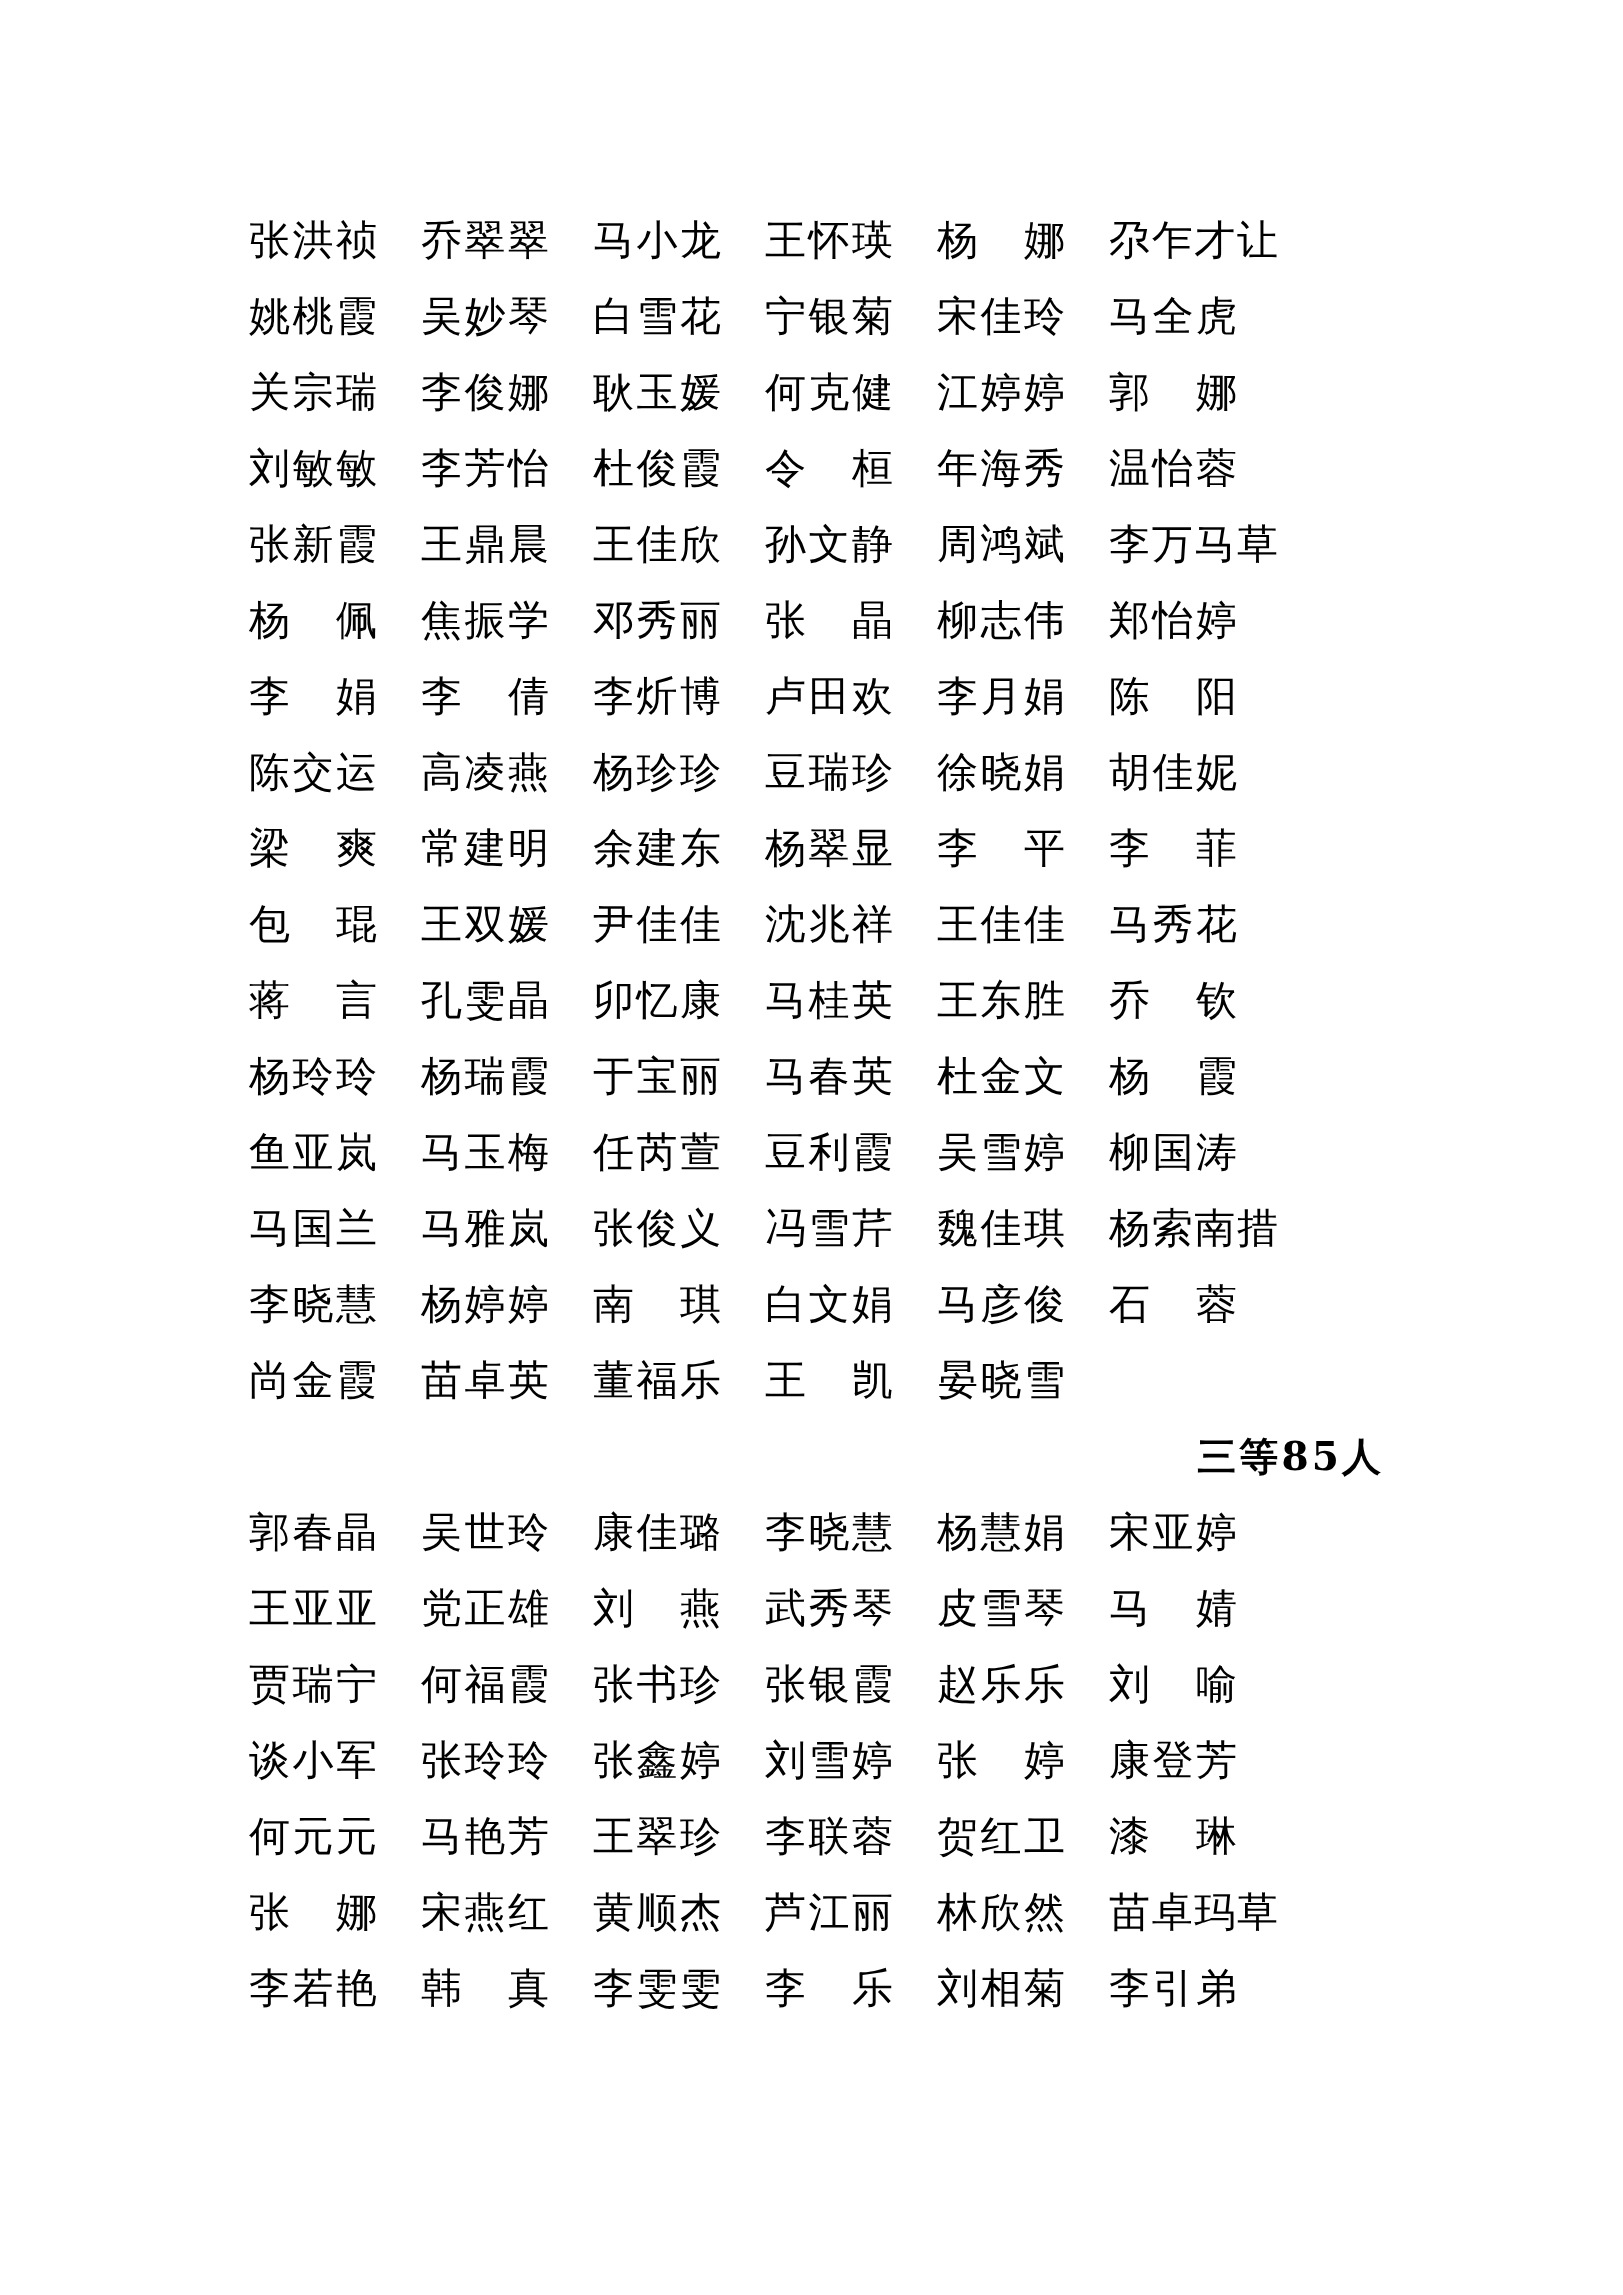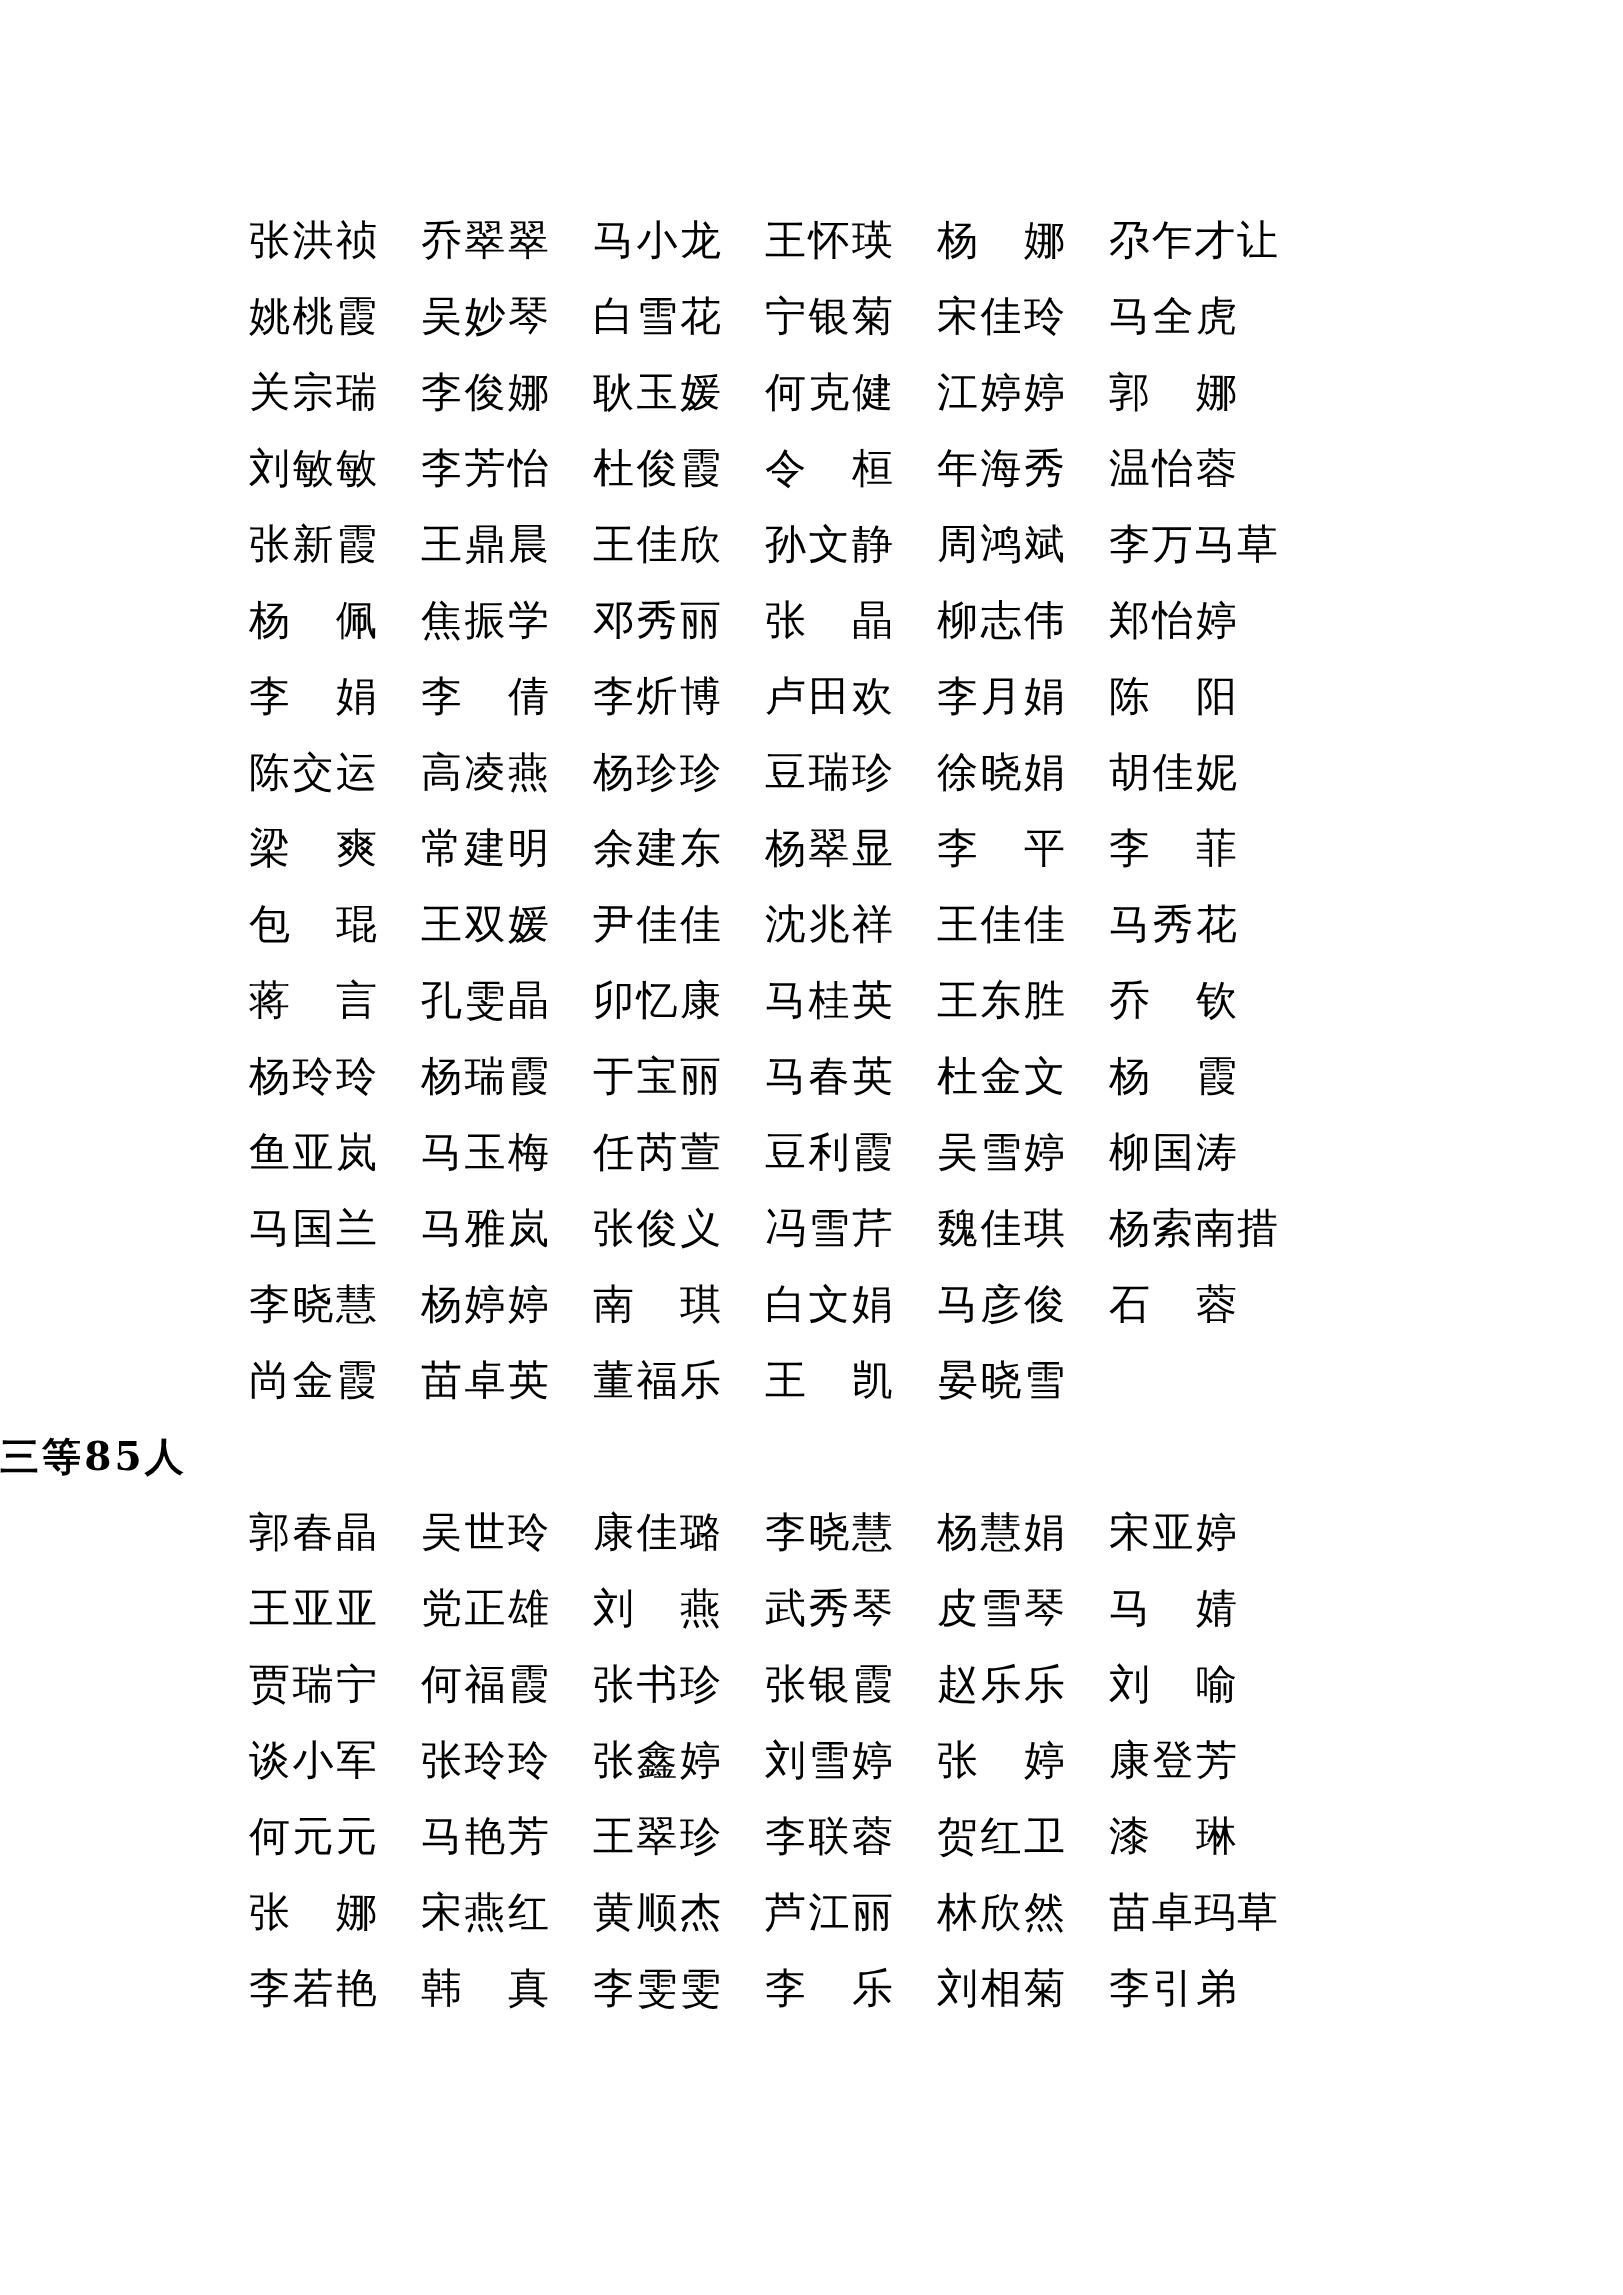--- a/index.html
+++ b/index.html
@@ -36,21 +36,21 @@
     line-height: 1;
   }
   .name.w4 {
     width: 169px;
     margin-right: 3.1px;
   }
   .heading-line {
     height: 76px;
     width: 1384px;
     margin-left: -249px;
-    text-align: left;
+    text-align: right;
     font-size: 39px;
     font-weight: bold;
     line-height: 76px;
     letter-spacing: 3.1px;
   }
 </style>
 </head>
 <body>
 
 <div class="page">

